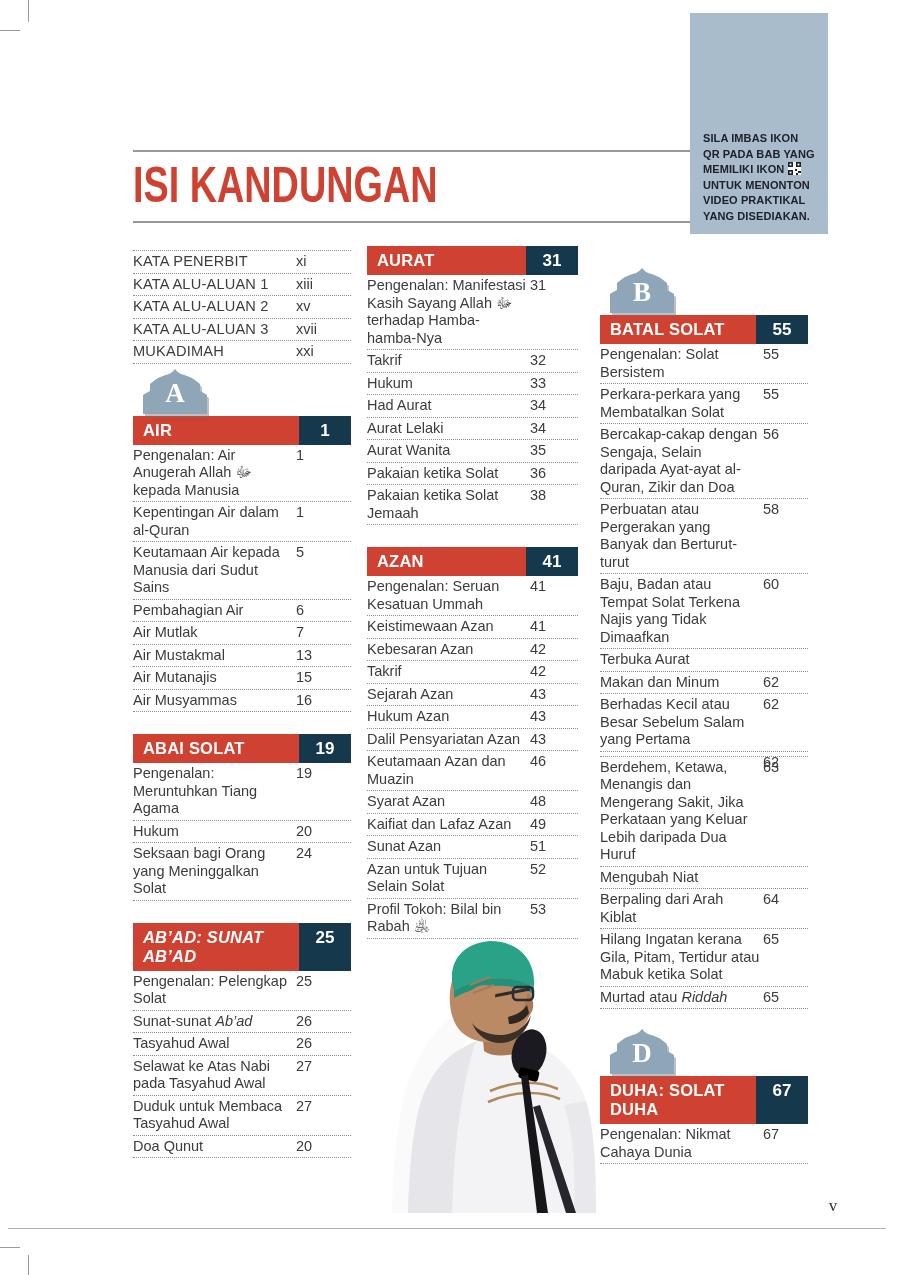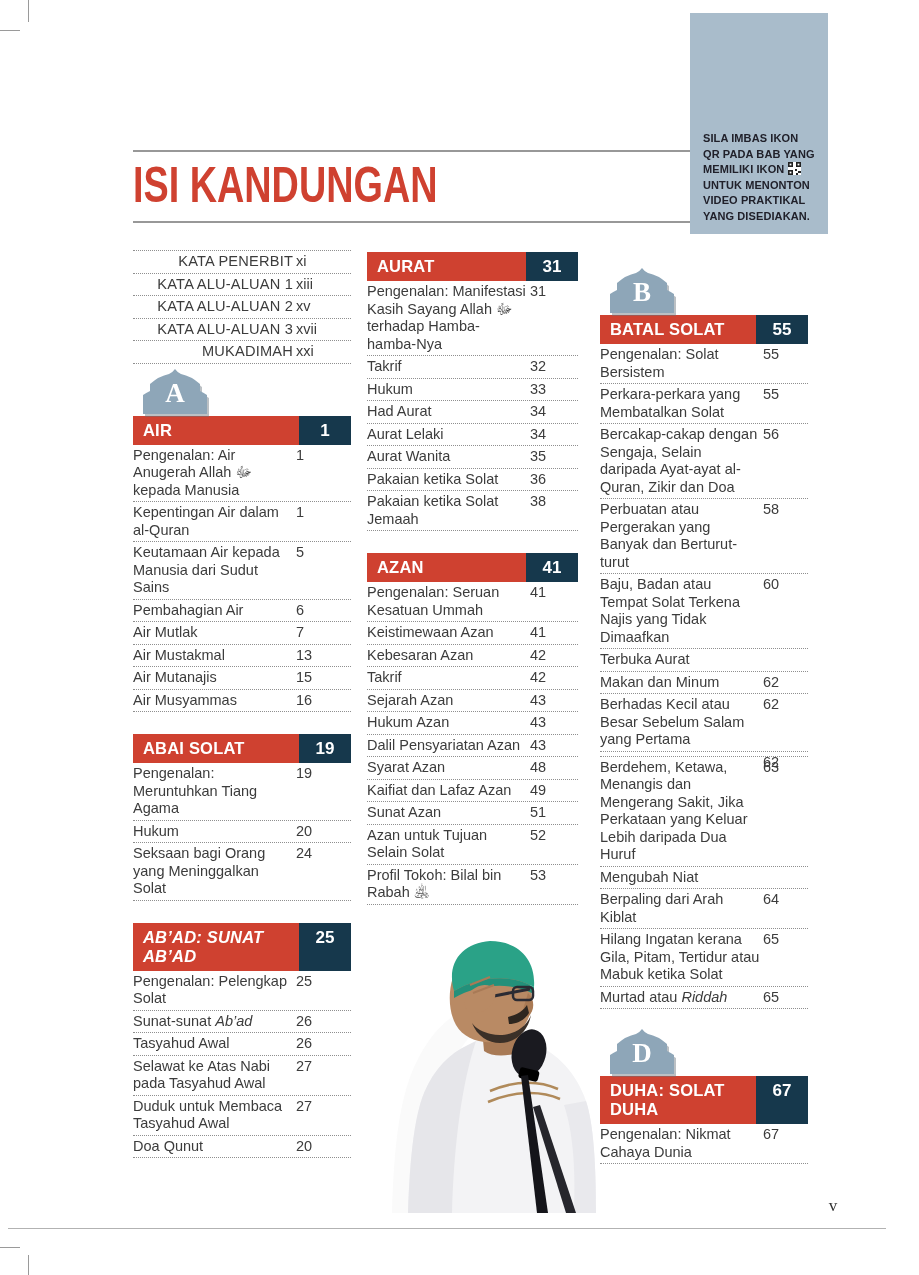--- a/index.html
+++ b/index.html
@@ -17,24 +17,24 @@
 
   
   #note-box{position:absolute;left:690px;top:13px;width:138px;height:221px;background:#a9bccb;
       box-sizing:border-box;padding:118px 11px 0 13px;font-size:11px;font-weight:bold;
       line-height:15.5px;color:#20202a;letter-spacing:.1px;}
   #note-box svg{vertical-align:-2px;}
 
   
   .col{position:absolute;}
   #col1{left:133px;top:250px;width:218px;}
-  #col2{left:367px;top:252px;width:211px;}
+  #col2{left:367px;top:246px;width:211px;}
   #col3{left:600px;top:268px;width:208px;}
 
-  .front-list{border-top:1px dotted #8f8f8f;text-align:right;}
+  .front-list{border-top:1px dotted #8f8f8f;}
   .toc-item{position:relative;padding:2px 0 2px;border-bottom:1px dotted #8f8f8f;}
   .toc-item .lbl{display:block;width:160px;font-size:14.5px;line-height:17.5px;color:#3c3c3c;}
   .front-list .lbl{font-size:14.6px;letter-spacing:.2px;}
   .toc-item .pg{position:absolute;left:163px;top:2px;font-size:14.5px;line-height:17.5px;color:#3c3c3c;}
   .toc-item i{font-style:italic;}
 
   .sec-header{display:flex;margin-top:22px;}
   .col > .sec-header:first-child{margin-top:0;}
   .badge + .sec-header{margin-top:2px;}
   .sec-header .t{flex:1;background:#cf4130;color:#fff;font-weight:bold;font-size:16.5px;
@@ -270,20 +270,24 @@
         </div>
         <div class="toc-item">
           <span class="lbl">Hukum Azan</span>
           <span class="pg">43</span>
         </div>
         <div class="toc-item">
           <span class="lbl">Dalil Pensyariatan Azan</span>
           <span class="pg">43</span>
         </div>
         <div class="toc-item">
+          <span class="lbl">Keutamaan Azan dan Muazin</span>
+          <span class="pg">46</span>
+        </div>
+        <div class="toc-item">
           <span class="lbl">Syarat Azan</span>
           <span class="pg">48</span>
         </div>
         <div class="toc-item">
           <span class="lbl">Kaifiat dan Lafaz Azan</span>
           <span class="pg">49</span>
         </div>
         <div class="toc-item">
           <span class="lbl">Sunat Azan</span>
           <span class="pg">51</span>

